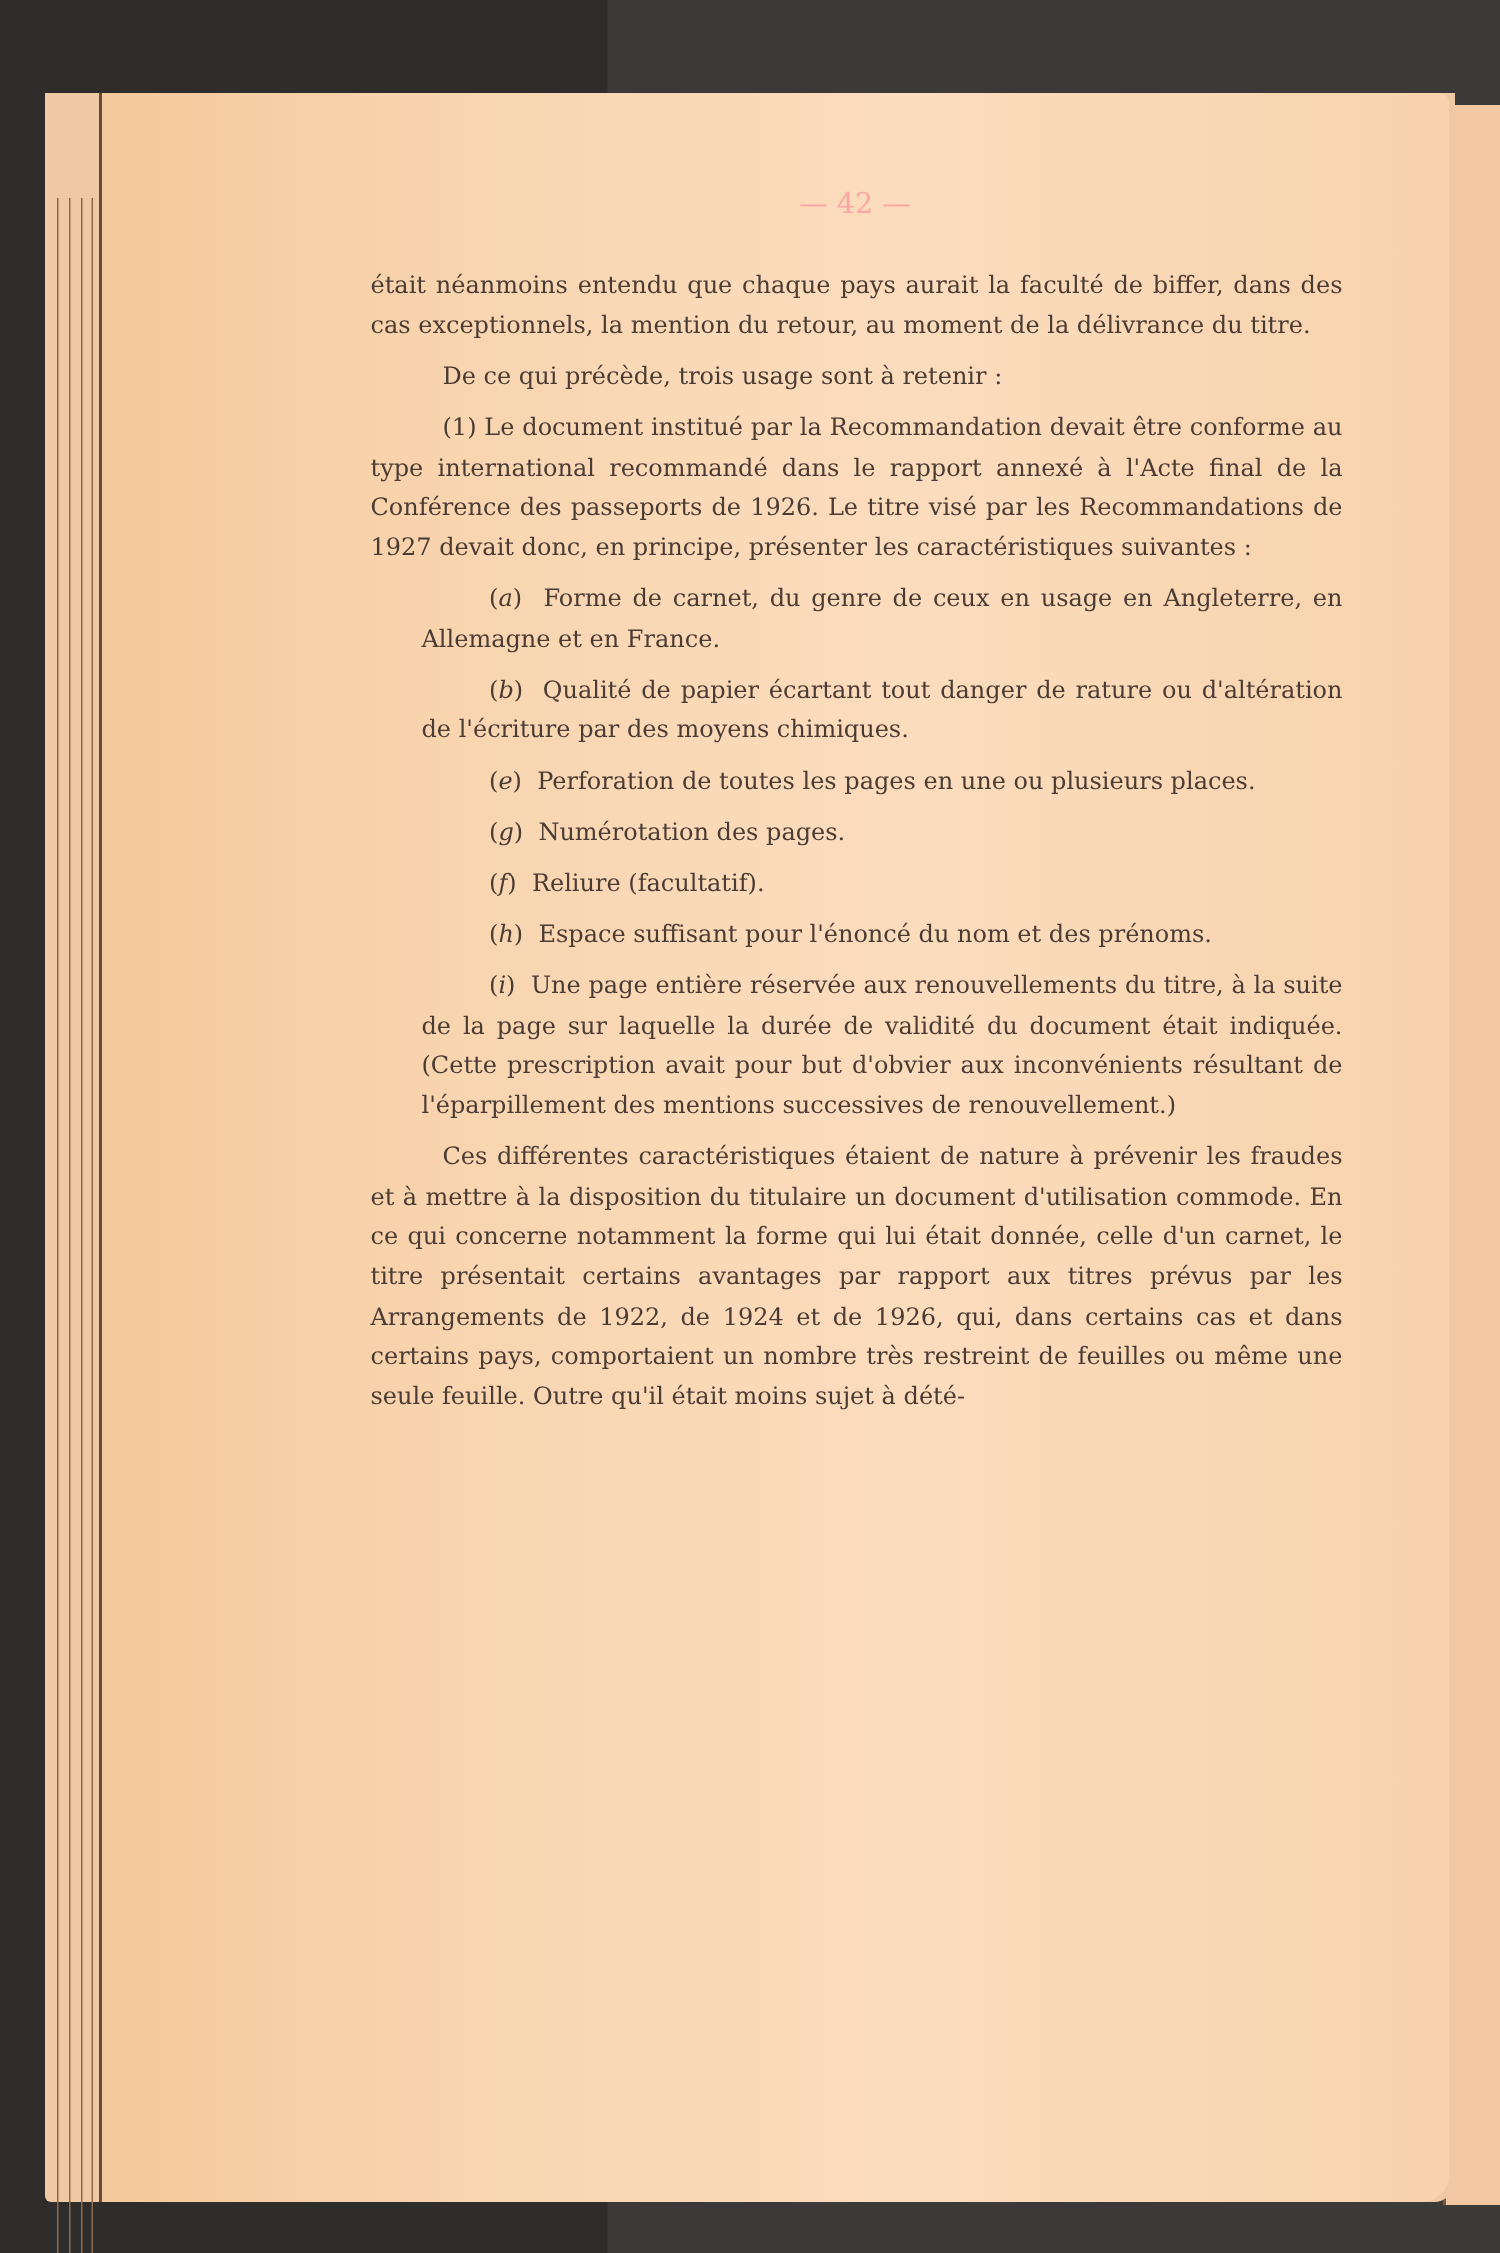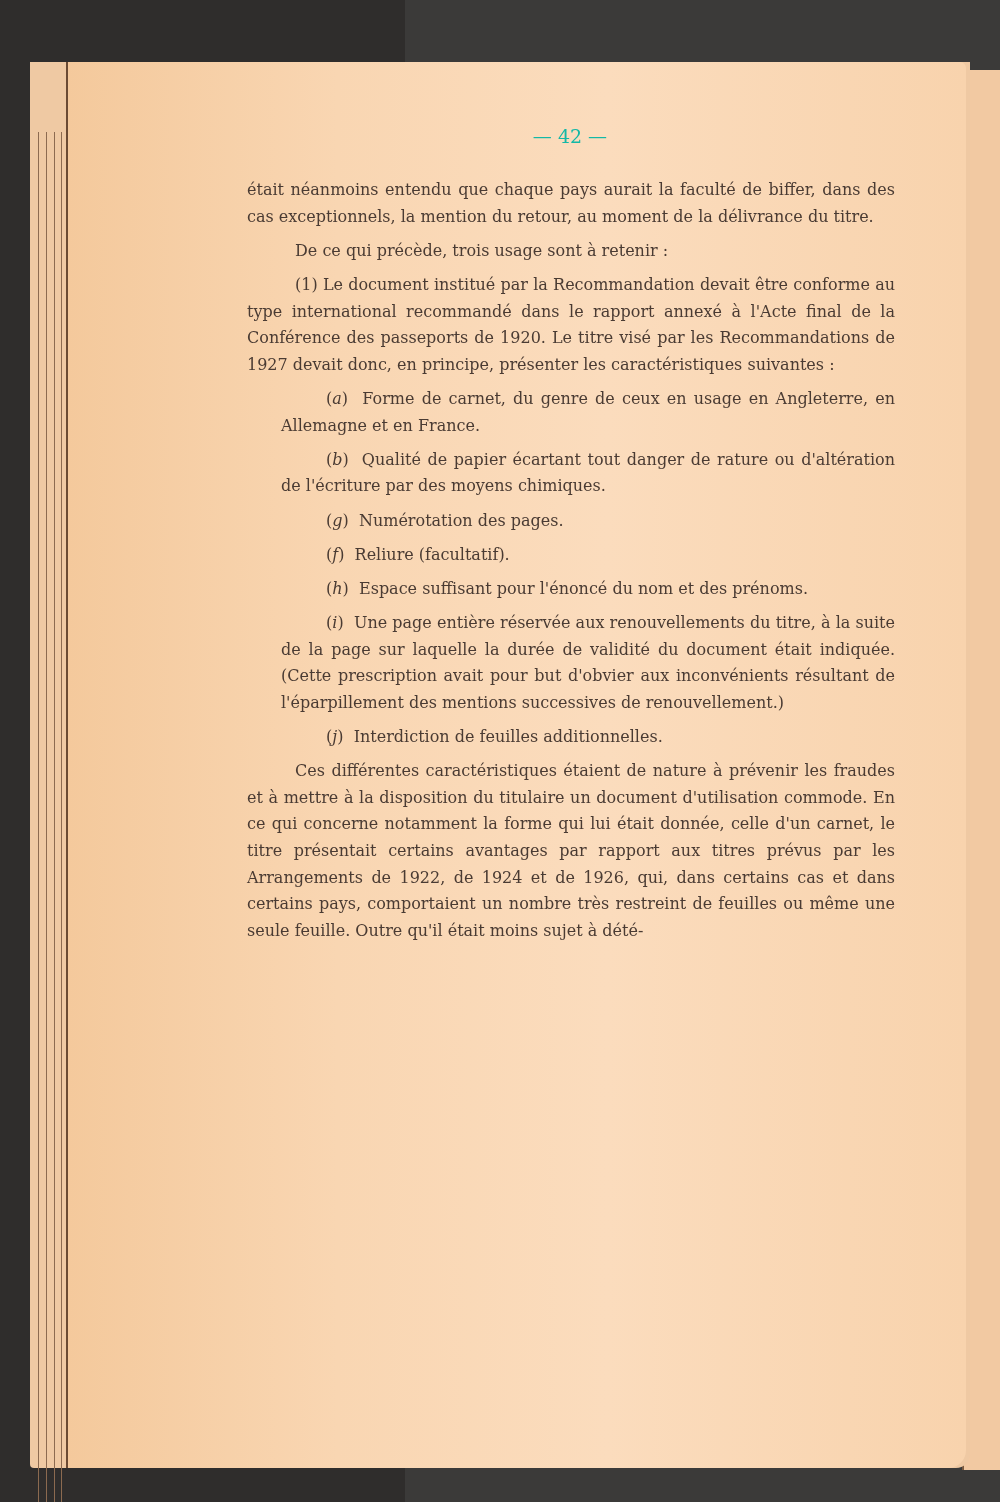--- a/index.html
+++ b/index.html
@@ -11,21 +11,21 @@
   .bg-right { position:absolute; left:405px; top:0; width:595px; height:1502px; background:#3b3a39; }
   .next-page { position:absolute; left:962px; top:70px; width:38px; height:1400px; background:#f2c9a2; border-left:2px solid #7a5a3f; }
   .page-stack { position:absolute; left:30px; top:62px; width:940px; height:1406px; background:#efc9a3; border-radius:0 0 14px 4px; }
   .stack-line { position:absolute; top:70px; width:1px; height:1390px; background:#8c6a50; }
   .page {
     position:absolute; left:66px; top:62px; width:898px; height:1406px;
     background:linear-gradient(90deg,#f4c99c 0%,#f9d6b2 30%,#fbdcbd 60%,#f8d3ad 100%);
     border-left:2px solid #6b4a33; border-radius:0 6px 18px 0;
   }
   .text-block { position:absolute; left:247px; top:177px; width:648px; color:#4a3b33; font-size:16px; line-height:26.6px; }
-  .page-number { position:absolute; left:500px; top:125px; width:140px; text-align:center; color:#14b8a6; font-size:19px; }
+  .page-number { position:absolute; left:500px; top:125px; width:140px; text-align:center; color:#fca5a5; font-size:19px; }
   p { margin:0 0 7.6px 0; text-align:justify; text-align-last:left; }
   .indent { text-indent:48px; }
   .item { text-indent:45px;margin-left:34px; }
 </style>
 </head>
 <body>
 
 <div class="bg-right"></div>
 <div class="next-page"></div>
 <div class="page-stack">
@@ -34,26 +34,26 @@
   <div class="stack-line" style="left:24px"></div>
   <div class="stack-line" style="left:31px"></div>
 </div>
 <div class="page"></div>
 
 <div class="page-number">— 42 —</div>
 
 <div class="text-block">
   <p>était néanmoins entendu que chaque pays aurait la faculté de biffer, dans des cas exceptionnels, la mention du retour, au moment de la délivrance du titre.</p>
   <p class="indent">De ce qui précède, trois usage sont à retenir :</p>
-  <p class="indent">(1) Le document institué par la Recommandation devait être conforme au type international recommandé dans le rapport annexé à l'Acte final de la Conférence des passeports de 1920. Le titre visé par les Recommandations de 1927 devait donc, en principe, présenter les caractéristiques suivantes :</p>
+  <p class="indent">(1) Le document institué par la Recommandation devait être conforme au type international recommandé dans le rapport annexé à l'Acte final de la Conférence des passeports de 1926. Le titre visé par les Recommandations de 1927 devait donc, en principe, présenter les caractéristiques suivantes :</p>
 
   <div>
     <p class="item">(<i>a</i>)&nbsp; <span>Forme de carnet, du genre de ceux en usage en Angleterre, en Allemagne et en France.</span></p>
     <p class="item">(<i>b</i>)&nbsp; <span>Qualité de papier écartant tout danger de rature ou d'altération de l'écriture par des moyens chimiques.</span></p>
+    <p class="item">(<i>e</i>)&nbsp; <span>Perforation de toutes les pages en une ou plusieurs places.</span></p>
     <p class="item">(<i>g</i>)&nbsp; <span>Numérotation des pages.</span></p>
     <p class="item">(<i>f</i>)&nbsp; <span>Reliure (facultatif).</span></p>
     <p class="item">(<i>h</i>)&nbsp; <span>Espace suffisant pour l'énoncé du nom et des prénoms.</span></p>
     <p class="item">(<i>i</i>)&nbsp; <span>Une page entière réservée aux renouvellements du titre, à la suite de la page sur laquelle la durée de validité du document était indiquée. (Cette prescription avait pour but d'obvier aux inconvénients résultant de l'éparpillement des mentions successives de renouvellement.)</span></p>
-    <p class="item">(<i>j</i>)&nbsp; <span>Interdiction de feuilles additionnelles.</span></p>
   </div>
 
   <p class="indent">Ces différentes caractéristiques étaient de nature à prévenir les fraudes et à mettre à la disposition du titulaire un document d'utilisation commode. En ce qui concerne notamment la forme qui lui était donnée, celle d'un carnet, le titre présentait certains avantages par rapport aux titres prévus par les Arrangements de 1922, de 1924 et de 1926, qui, dans certains cas et dans certains pays, comportaient un nombre très restreint de feuilles ou même une seule feuille. Outre qu'il était moins sujet à dété-</p>
 </div>
 
 </body></html>

